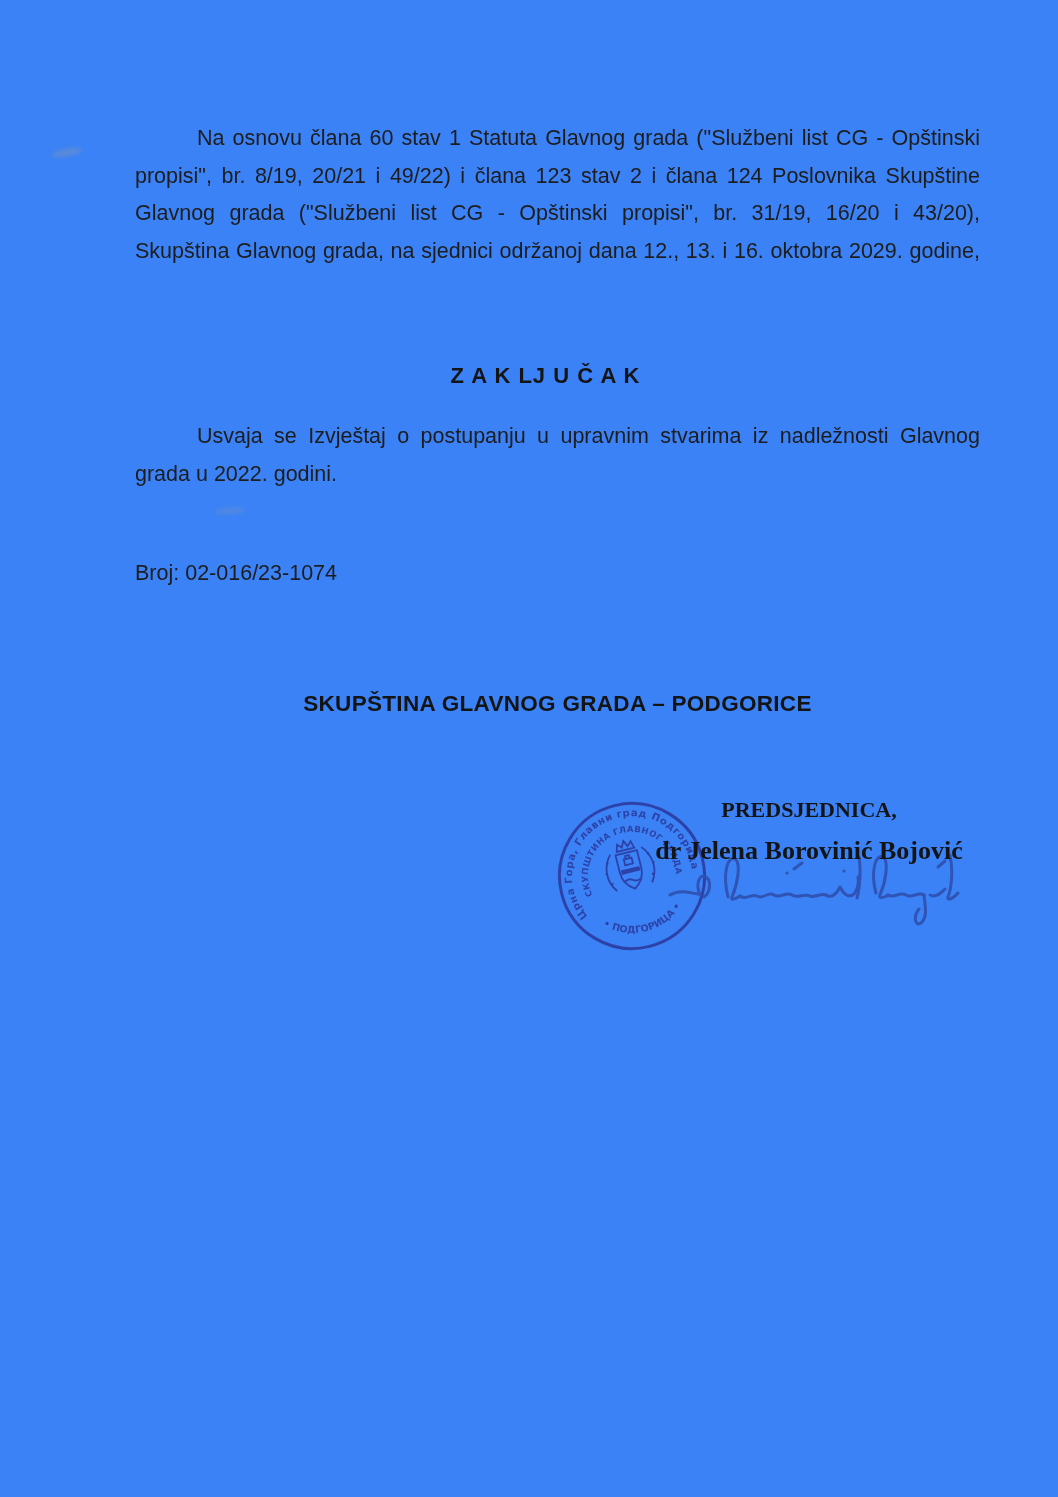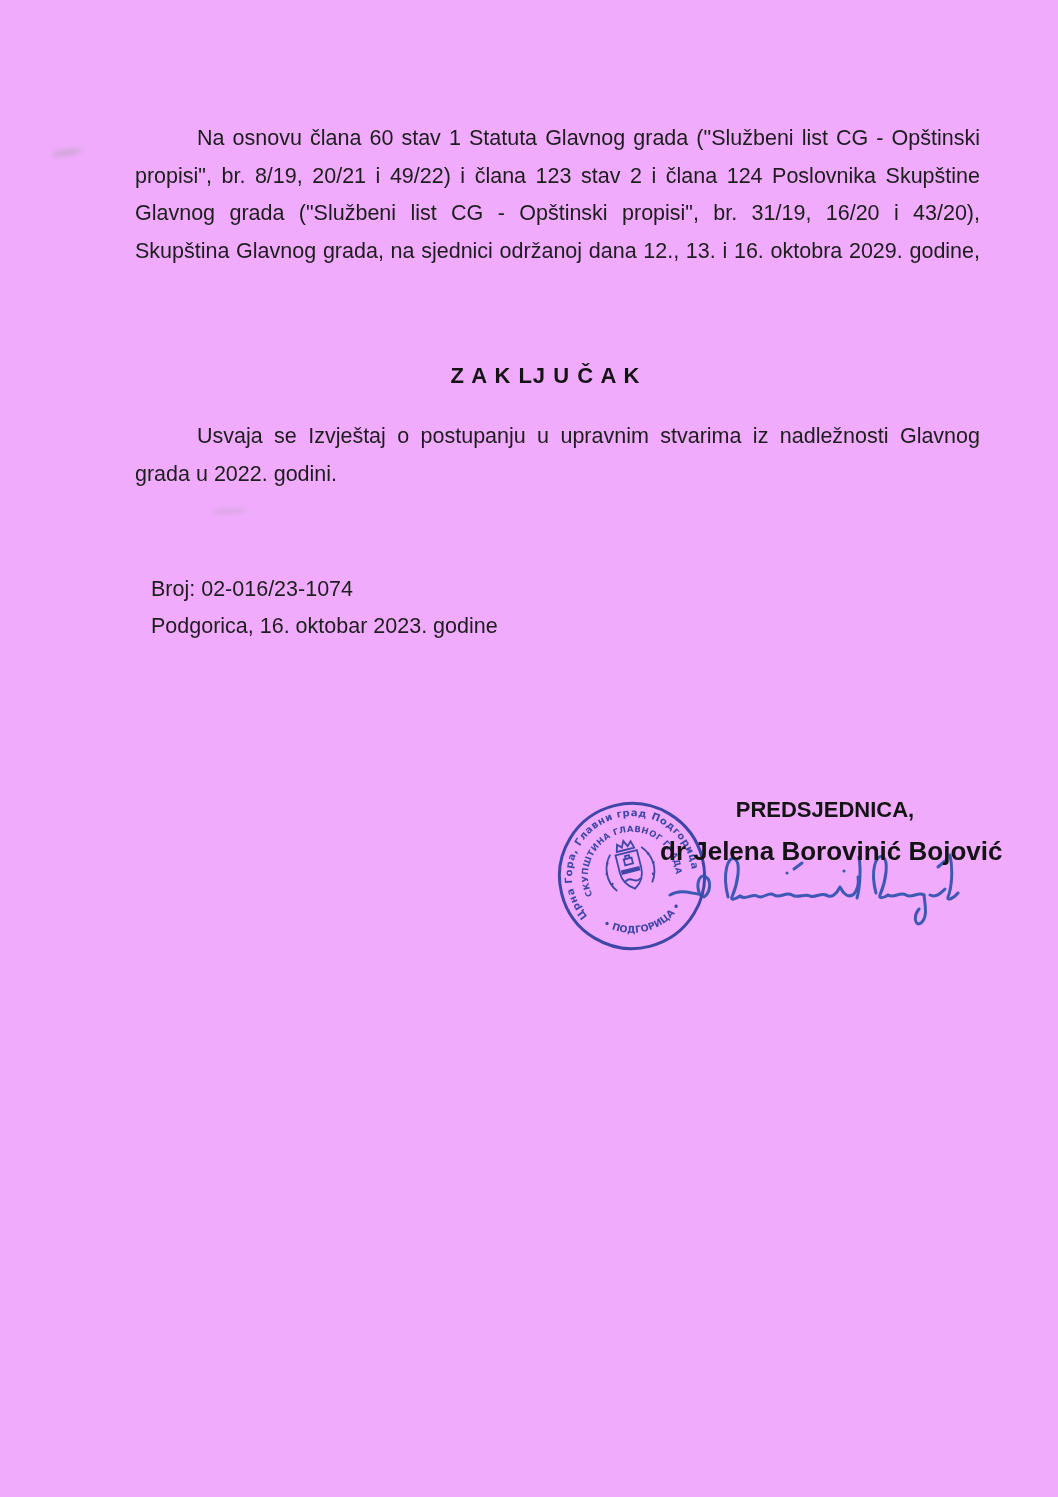--- a/index.html
+++ b/index.html
@@ -5,21 +5,21 @@
 <style>
   html, body {
     margin: 0;
     padding: 0;
     background: #ffffff;
   }
   .page {
     position: relative;
     width: 1058px;
     height: 1497px;
-    background: #f0abfc;
+    background: #3b82f6;
     font-family: "Liberation Sans", sans-serif;
     color: #1c1c1c;
     overflow: hidden;
   }
   .textblock {
     position: absolute;
     left: 135px;
     width: 845px;
     font-size: 21.5px;
     line-height: 37.6px;
@@ -47,45 +47,46 @@
     text-align: center;
     font-size: 22px;
     font-weight: bold;
     letter-spacing: 1px;
     color: #141414;
   }
   .conclusion-paragraph { top: 418px; }
   .plainline {
     position: absolute;
     left: 135px;
-    margin: 16px;
+    margin: 0;
     font-size: 21.5px;
     color: #1d1d1d;
   }
   .reference-number { top: 561px; }
   .place-date       { top: 598px; }
   .assembly-name {
     position: absolute;
     left: 135px;
     top: 691px;
     width: 845px;
     margin: 0;
     text-align: center;
     font-size: 22.5px;
     font-weight: bold;
     letter-spacing: 0.3px;
     color: #141414;
   }
   .sig-block {
     position: absolute;
-    left: 660px;
+    left: 644px;
     top: 797px;
     width: 330px;
     text-align: center;
     z-index: 4;
+    font-family: Liberation Serif, serif;
   }
   .sig-title {
     margin: 0;
     font-size: 22px;
     font-weight: bold;
     color: #141414;
   }
   .sig-name {
     margin: 13px 0 0 0;
     font-size: 26px;
@@ -150,22 +151,22 @@
     </div>
 
   <h1 class="conclusion-heading">Z A K LJ U Č A K</h1>
 
   <div class="textblock conclusion-paragraph indent-first">
       <div class="tline">Usvaja se Izvještaj o postupanju u upravnim stvarima iz nadležnosti Glavnog</div>
       <div class="tline last">grada u 2022. godini.</div>
     </div>
 
   <p class="plainline reference-number">Broj: 02-016/23-1074</p>
-  <p class="plainline place-date">Podgorica, 16. oktobar 2023. godine</p>
-
+
+  <p class="assembly-name">SKUPŠTINA GLAVNOG GRADA – PODGORICE</p>
 
   <div class="stamp">
     <svg width="152" height="152" viewBox="0 0 152 152">
       <g transform="rotate(-14 76 76)" stroke="#2c3ca0" fill="#2c3ca0">
         <circle cx="76" cy="76" r="72.5" fill="none" stroke-width="3"></circle>
         <defs>
           <path id="arcOuter" d="M 24,106 A 60,60 0 1 1 128,106"></path>
           <path id="arcBottom" d="M 22,96  A 58,58 0 0 0 130,96"></path>
           <path id="arcInner" d="M 34.7,91 A 44,44 0 1 1 117.3,91"></path>
         </defs>

